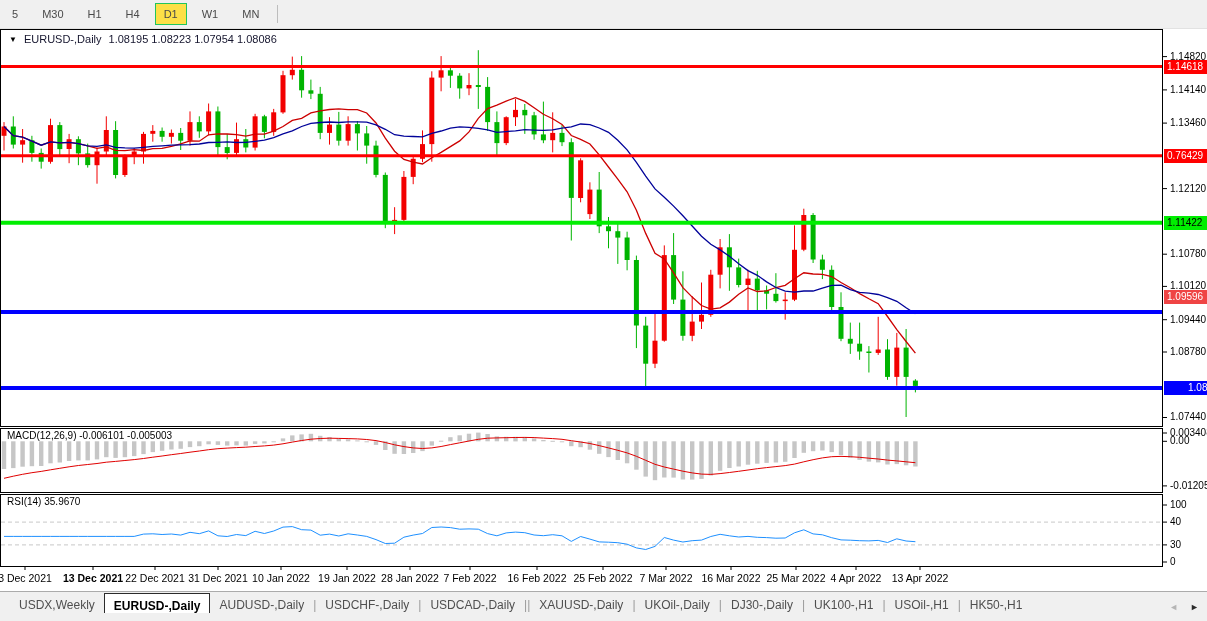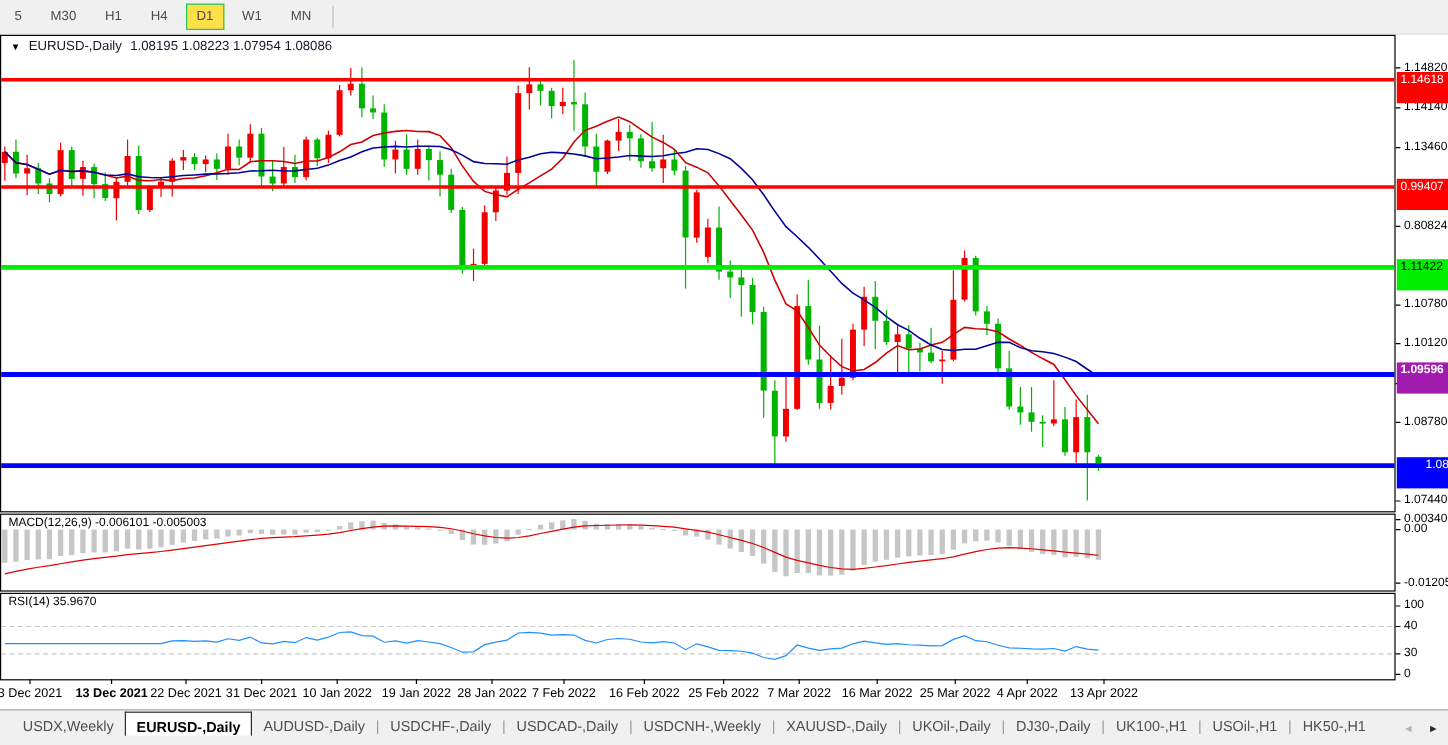--- a/index.html
+++ b/index.html
@@ -14,21 +14,21 @@
   .win{position:absolute;left:0;width:1163px;box-sizing:border-box;border:1px solid #000;background:#fff;}
   #win-main{top:29px;height:398px;}
   #win-macd{top:428px;height:65px;}
   #win-rsi{top:494px;height:73px;}
   #overlay{position:absolute;top:0;left:0;pointer-events:none;}
   
   .titlebar{position:absolute;top:33px;left:9px;font-size:11px;color:#15152e;display:flex;align-items:center;gap:7px;z-index:5;}
   .caret{font-size:8px;color:#000;}
   .indlabel{position:absolute;left:7px;font-size:10px;color:#000;z-index:5;}
   .axlabel{position:absolute;left:1170px;font-size:10px;color:#000;line-height:12px;white-space:nowrap;z-index:4;}
-  .tag{position:absolute;left:1164px;width:43px;height:26px;box-sizing:border-box;font-size:10px;
+  .tag{position:absolute;left:1164px;width:43px;height:14px;box-sizing:border-box;font-size:10px;
        line-height:13px;padding-left:3px;z-index:6;white-space:nowrap;}
   .datelabel{position:absolute;top:572px;font-size:10.5px;color:#000;white-space:nowrap;z-index:4;}
   
   #tabbar{position:absolute;bottom:0;left:0;width:1207px;height:30px;background:#f0f0f0;border-top:1px solid #ababab;
           display:flex;align-items:stretch;font-size:12px;color:#4f4f4f;padding-left:10px;box-sizing:border-box;}
   .tab{padding:6px 9px 0 9px;cursor:default;white-space:nowrap;}
   .tab.active{background:#ffffff;border:1px solid #2b2b2b;border-bottom:none;font-weight:bold;color:#000;margin-top:1px;padding-top:5px;}
   .tab-sep{color:#9a9a9a;padding:6px 0 0 0;}
   #tab-arrows{margin-left:auto;display:flex;align-items:center;gap:12px;padding:0 8px 0 4px;}
   .arr{font-size:9px;}
@@ -410,30 +410,30 @@
         <line x1="796" x2="796" y1="566" y2="570" stroke="#000"></line>
         <line x1="856" x2="856" y1="566" y2="570" stroke="#000"></line>
         <line x1="920" x2="920" y1="566" y2="570" stroke="#000"></line>
       </g>
     </svg>
 
   <div id="labels">
       <div class="axlabel" style="top: 50.6021px;">1.14820</div>
       <div class="axlabel" style="top: 83.8548px;">1.14140</div>
       <div class="axlabel" style="top: 117.107px;">1.13460</div>
-      <div class="axlabel" style="top: 182.635px;">0.80824</div>
+      <div class="axlabel" style="top: 182.635px;">1.12120</div>
       <div class="axlabel" style="top: 248.162px;">1.10780</div>
       <div class="axlabel" style="top: 280.437px;">1.10120</div>
       <div class="axlabel" style="top: 313.689px;">1.09440</div>
       <div class="axlabel" style="top: 345.964px;">1.08780</div>
       <div class="axlabel" style="top: 411.491px;">1.07440</div>
       <div class="tag" style="top: 59.9801px; background: rgb(255, 0, 0); color: rgb(255, 255, 255);">1.14618</div>
-      <div class="tag" style="top: 149.273px; background: rgb(255, 0, 0); color: rgb(255, 255, 255);">0.99407</div>
+      <div class="tag" style="top: 149.273px; background: rgb(255, 0, 0); color: rgb(255, 255, 255);">0.76429</div>
       <div class="tag" style="top: 216.268px; background: rgb(0, 238, 0); color: rgb(0, 0, 0);">1.11422</div>
-      <div class="tag" style="top: 302px; background: #a21caf; color: rgb(255, 255, 255); font-weight: bold;">1.09596</div>
+      <div class="tag" style="top: 290px; background: #ef4444; color: rgb(255, 255, 255);">1.09596</div>
       <div class="tag" style="top: 381.455px; background: rgb(0, 0, 255); color: rgb(255, 255, 255); padding-left: 24px;">1.08044</div>
       <div class="axlabel" style="top: 427px;">0.003408</div>
       <div class="axlabel" style="top: 435.302px;">0.00</div>
       <div class="axlabel" style="top: 479.89px;">-0.012058</div>
       <div class="axlabel" style="top: 499px;">100</div>
       <div class="axlabel" style="top: 516.1px;">40</div>
       <div class="axlabel" style="top: 538.9px;">30</div>
       <div class="axlabel" style="top: 556px;">0</div>
       <div class="datelabel" style="left: 25px; transform: translateX(-50%);">3 Dec 2021</div>
       <div class="datelabel" style="left: 93px; transform: translateX(-50%); font-weight: bold;">13 Dec 2021</div>
@@ -455,21 +455,20 @@
   <div id="tabbar">
     <div id="tab-list" style="display:flex;align-items:flex-start;">
         <span class="tab">USDX,Weekly</span>
         <span class="tab active">EURUSD-,Daily</span>
         <span class="tab">AUDUSD-,Daily</span>
         <span class="tab-sep">|</span>
         <span class="tab">USDCHF-,Daily</span>
         <span class="tab-sep">|</span>
         <span class="tab">USDCAD-,Daily</span>
         <span class="tab-sep">|</span>
-        <span class="tab">USDCNH-,Weekly</span>
         <span class="tab-sep">|</span>
         <span class="tab">XAUUSD-,Daily</span>
         <span class="tab-sep">|</span>
         <span class="tab">UKOil-,Daily</span>
         <span class="tab-sep">|</span>
         <span class="tab">DJ30-,Daily</span>
         <span class="tab-sep">|</span>
         <span class="tab">UK100-,H1</span>
         <span class="tab-sep">|</span>
         <span class="tab">USOil-,H1</span>

